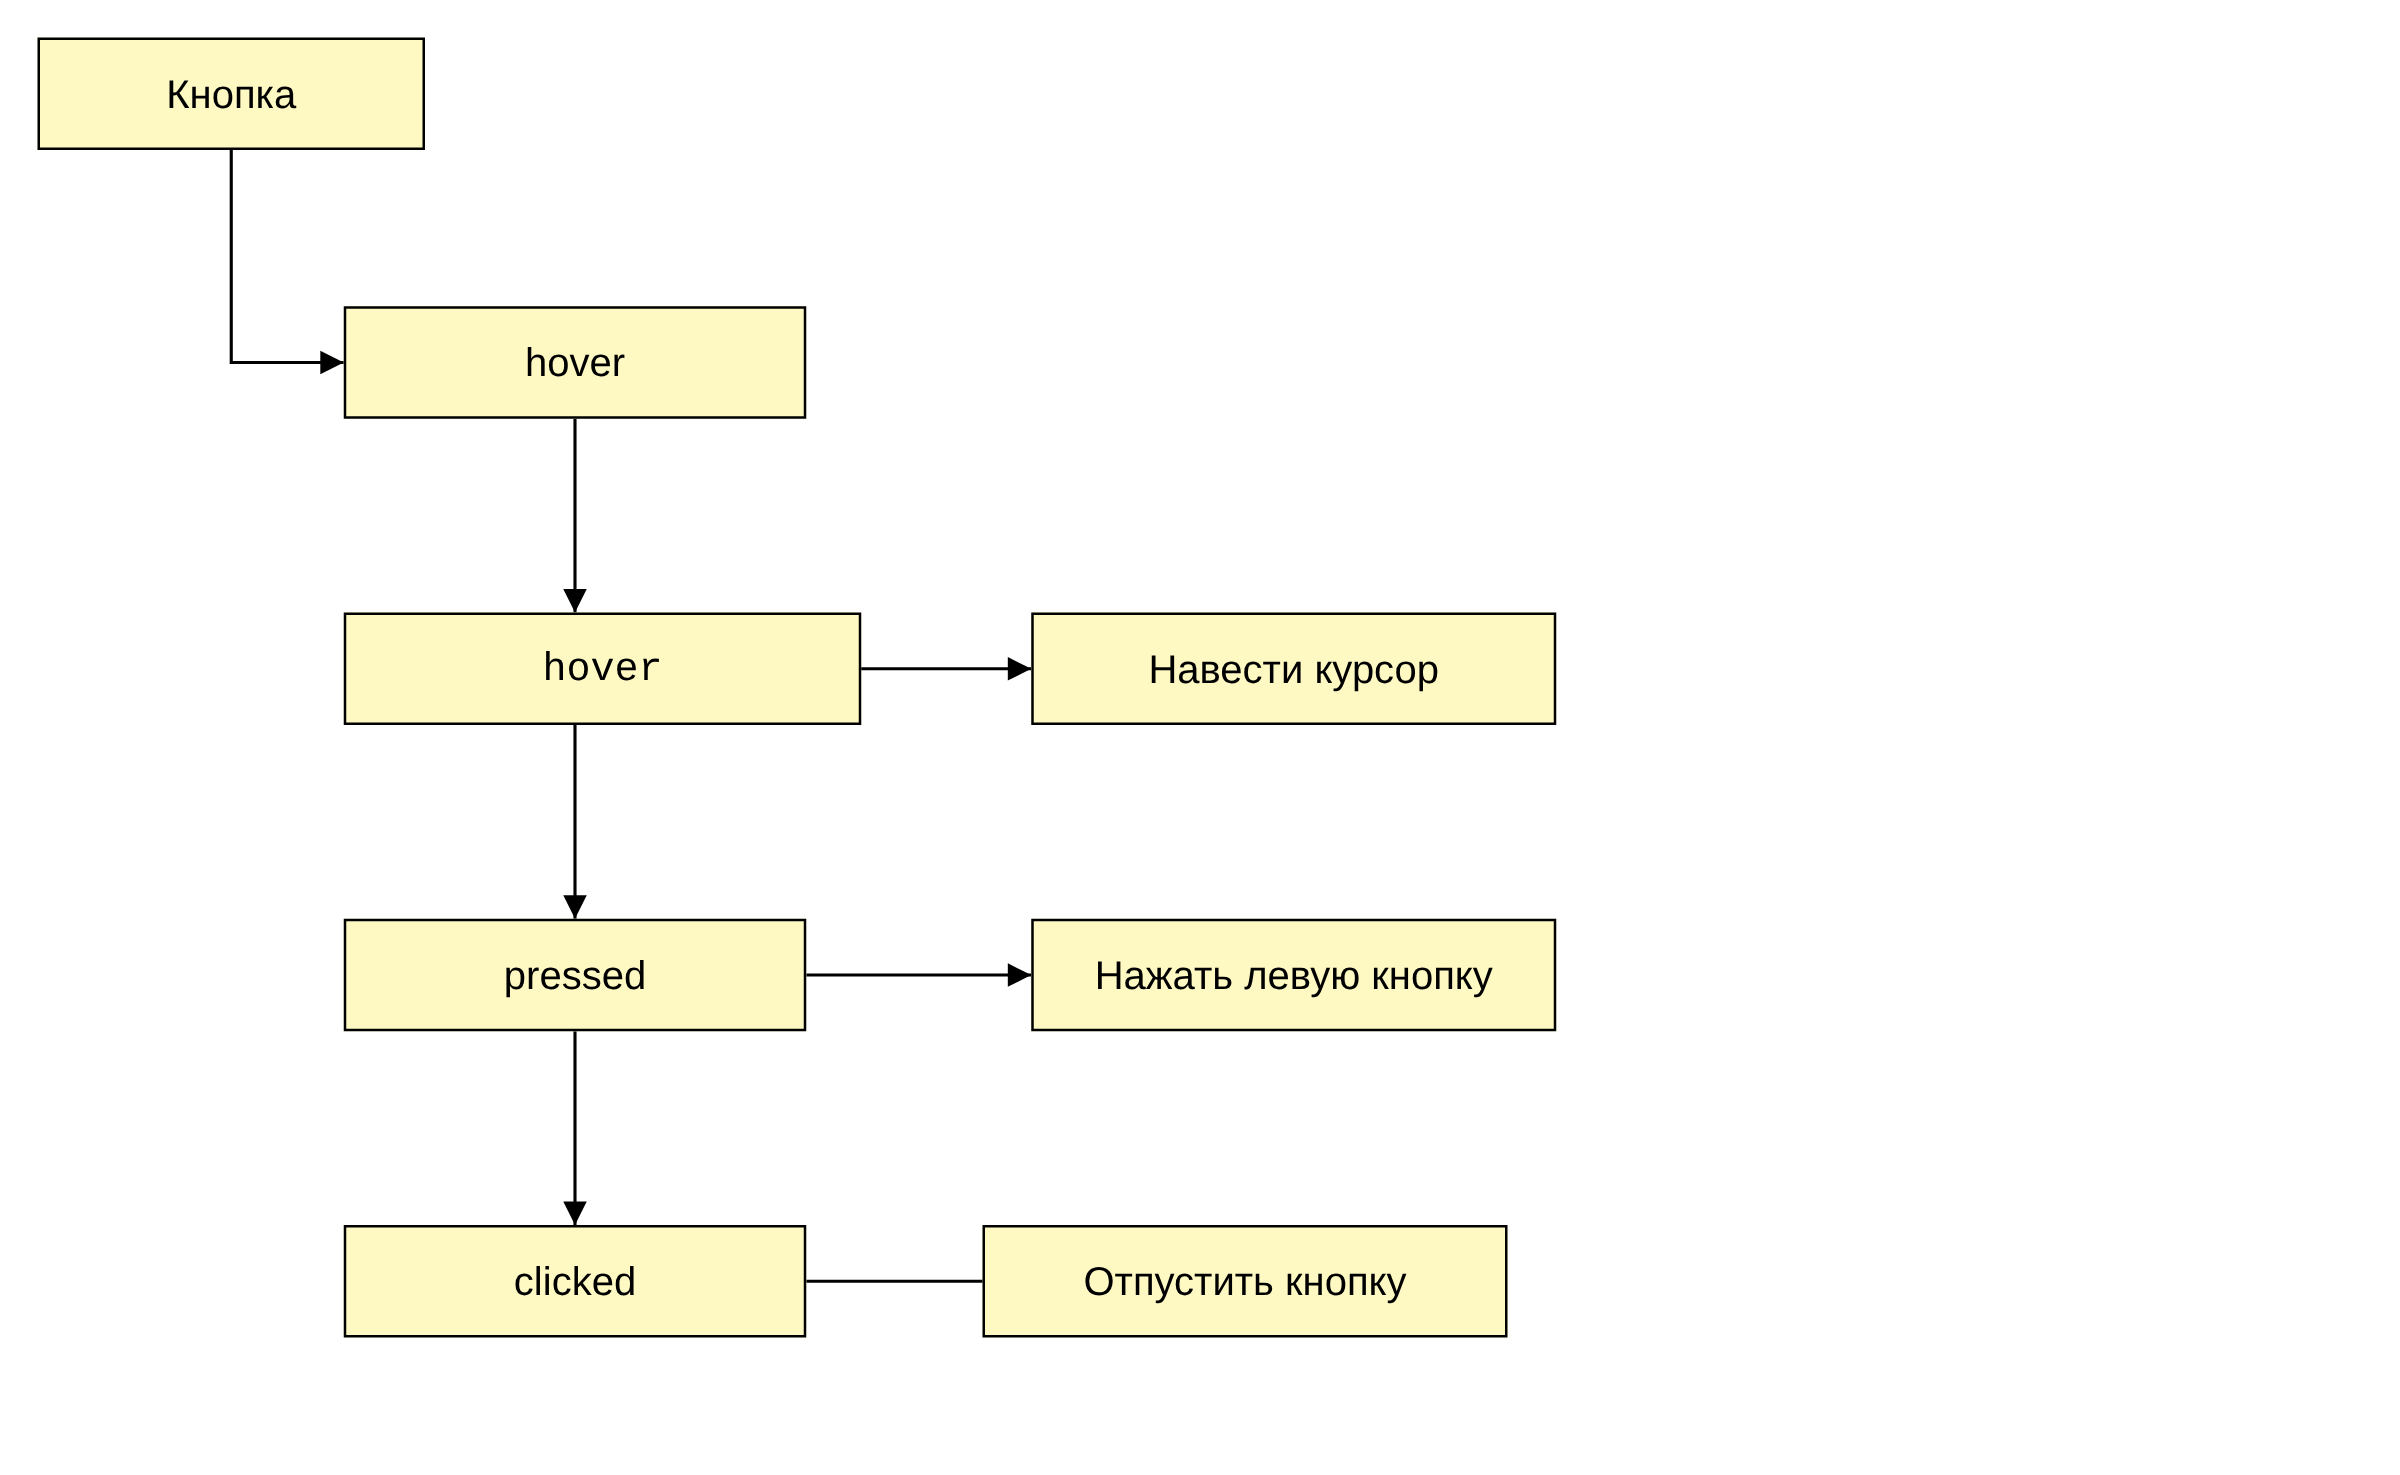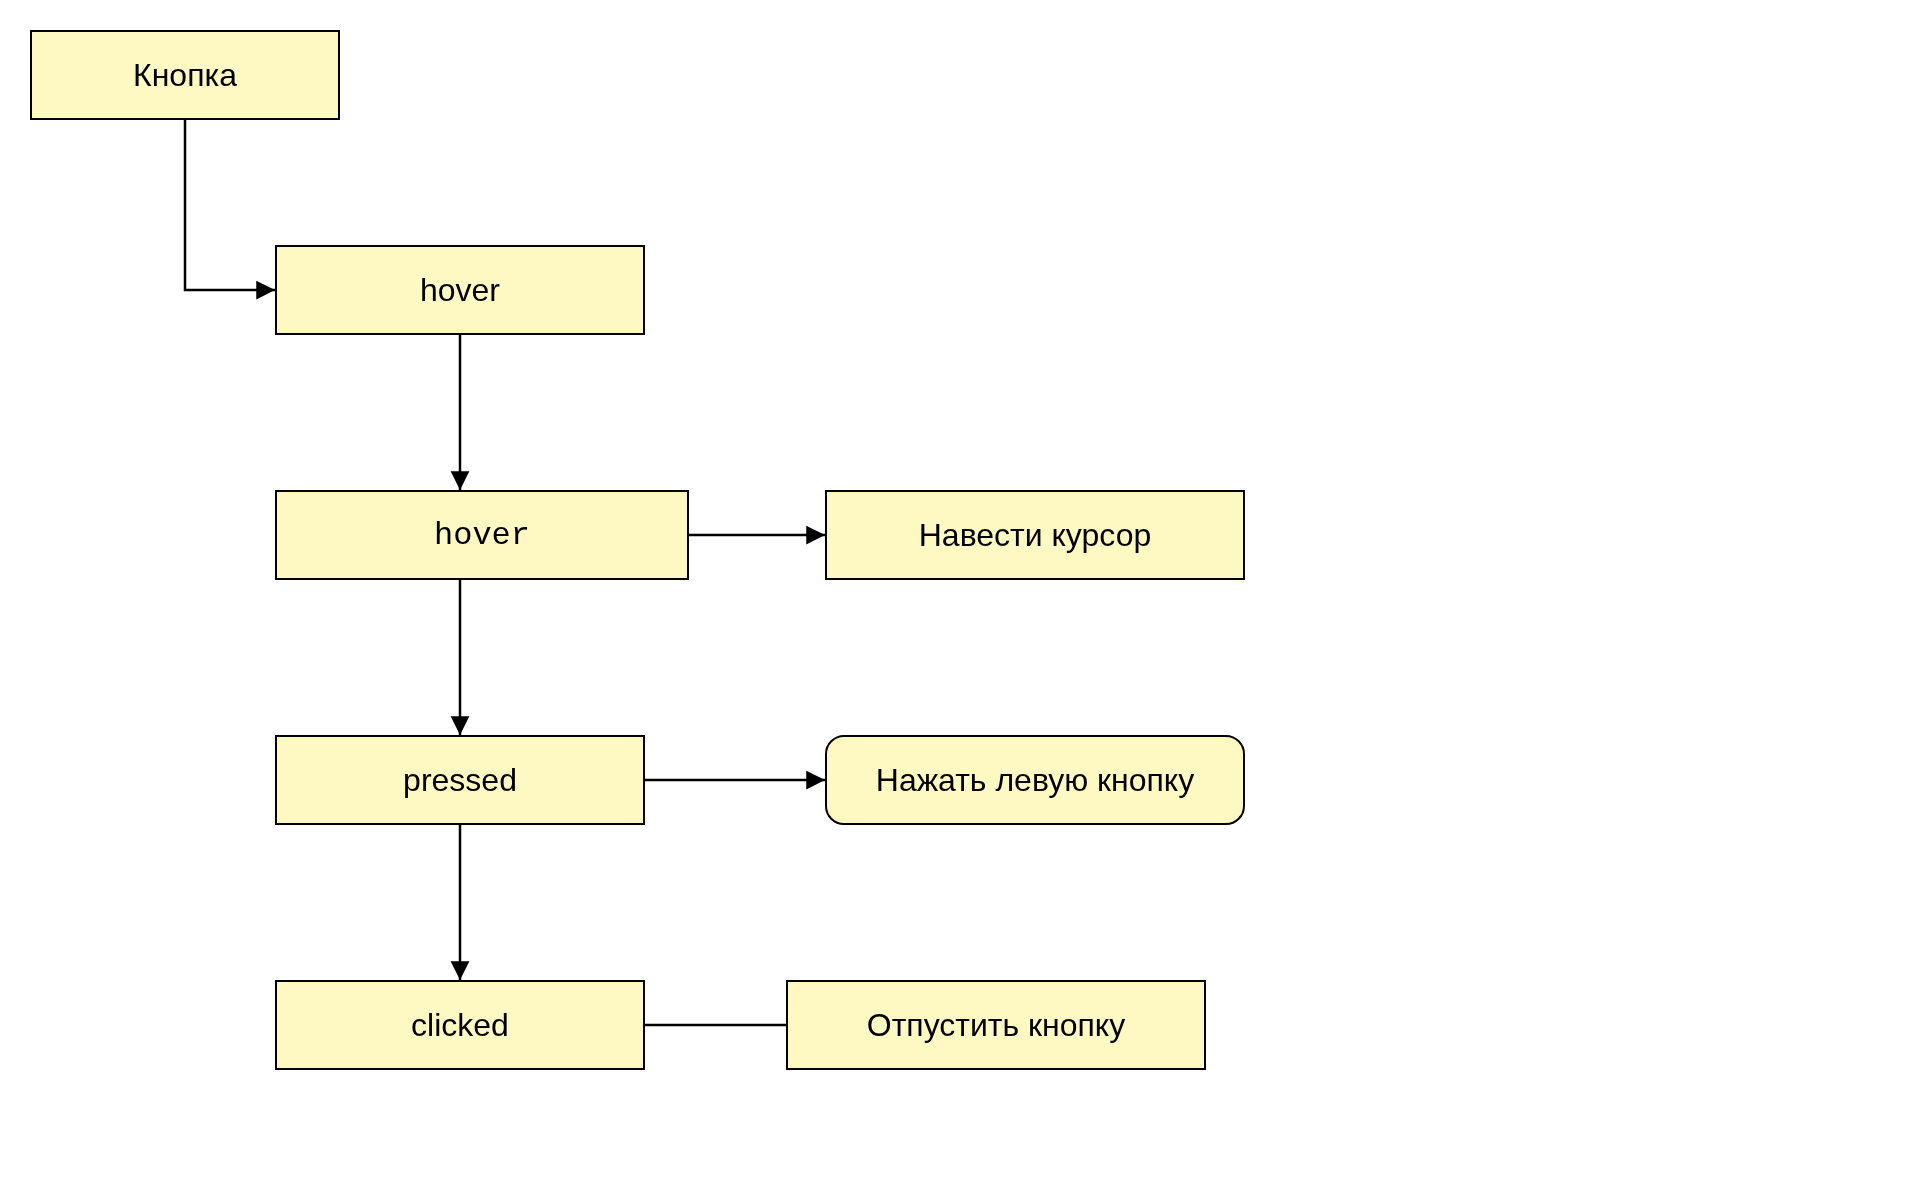--- a/index.html
+++ b/index.html
@@ -80,21 +80,21 @@
   </div>
 
   <div class="node" style="left:275px; top:735px; width:370px; height:90px;">
     <span>pressed</span>
   </div>
 
   <div class="node" style="left:825px; top:490px; width:420px; height:90px;align-items:center;">
     <span>Навести курсор</span>
   </div>
 
-  <div class="node" style="left:825px; top:735px; width:420px; height:90px;border-radius:19px;">
+  <div class="node" style="left:825px; top:735px; width:420px; height:90px;">
     <span>Нажать левую кнопку</span>
   </div>
 
   <div class="node" style="left:786px; top:980px; width:420px; height:90px;">
     <span>Отпустить кнопку</span>
   </div>
 
 </div>
 
 </body></html>

